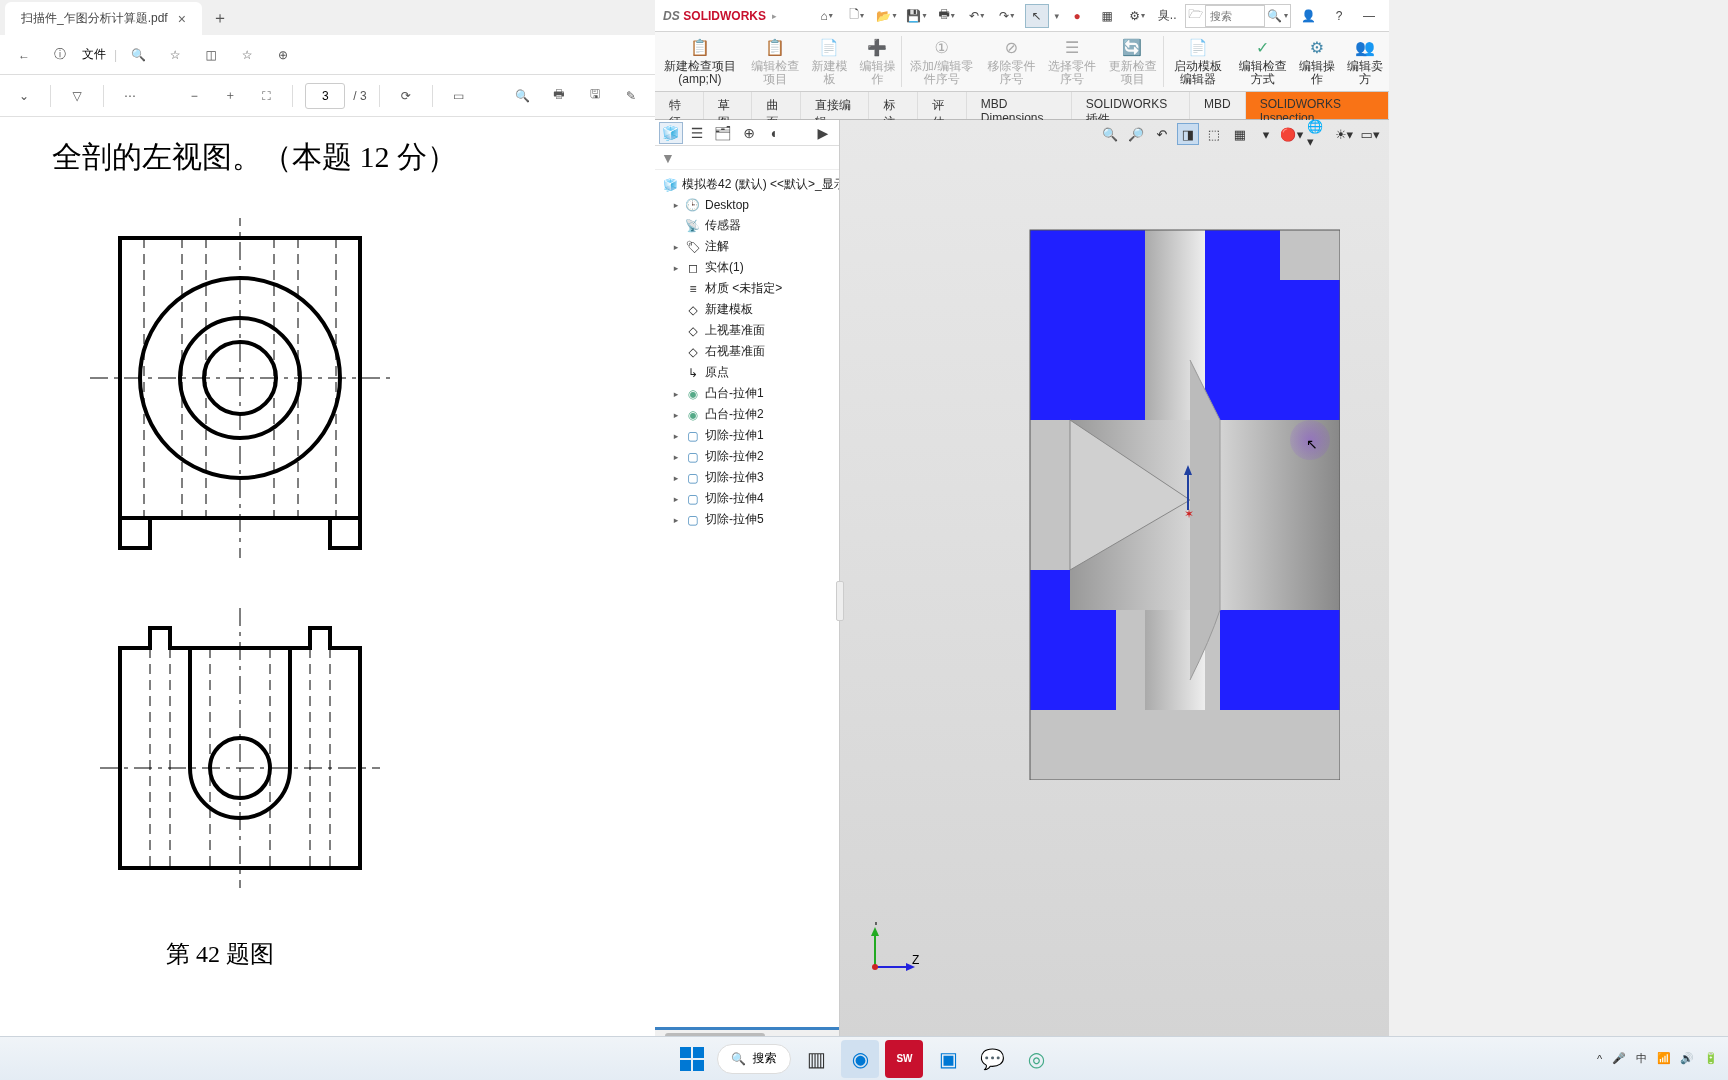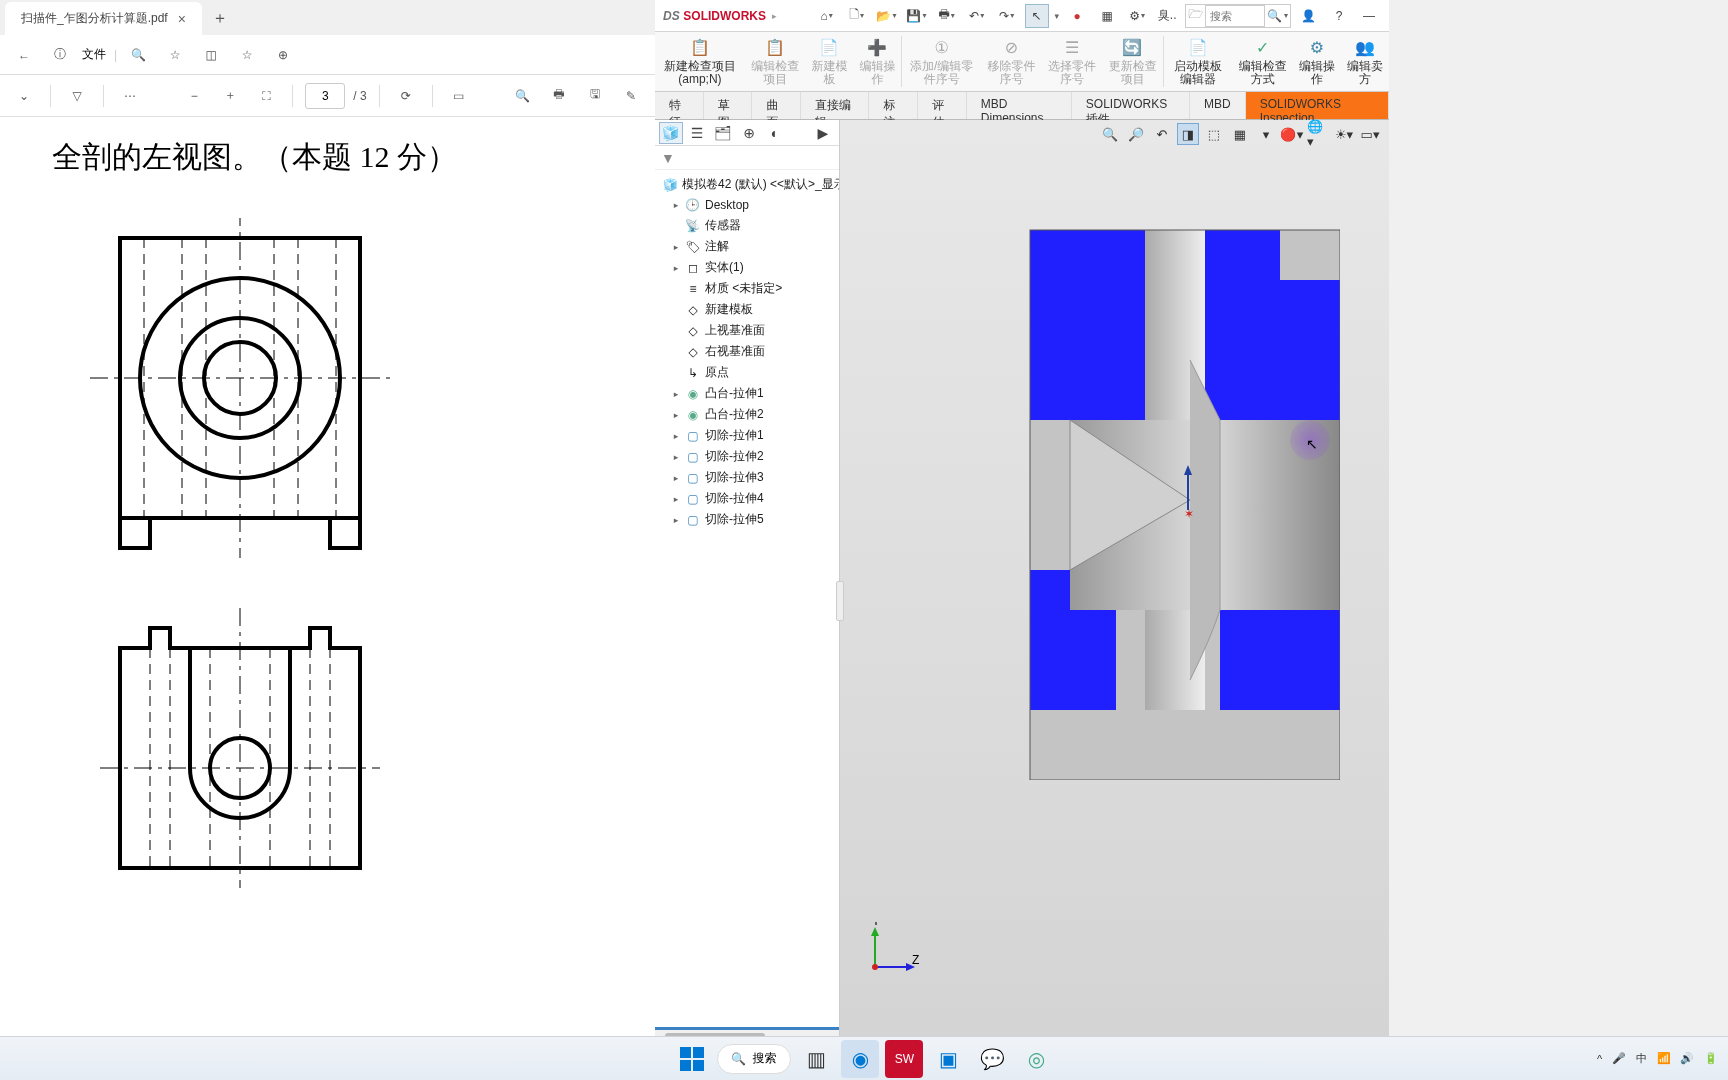--- a/index.html
+++ b/index.html
@@ -214,20 +214,21 @@
         <g stroke="#000" stroke-width="1" stroke-dasharray="10 6" fill="none">
           <line x1="60" y1="40" x2="60" y2="260"></line>
           <line x1="80" y1="40" x2="80" y2="260"></line>
           <line x1="120" y1="40" x2="120" y2="260"></line>
           <line x1="180" y1="40" x2="180" y2="260"></line>
           <line x1="220" y1="40" x2="220" y2="260"></line>
           <line x1="240" y1="40" x2="240" y2="260"></line>
         </g>
       </svg>
 
+      <div class="fig-caption">第 42 题图</div>
     </div>
     <div class="pdf-scroll"></div>
   </div>
 </div>
 
 <div class="right-pane">
 
   <div class="sw-titlebar">
     <span class="sw-logo">
       <span class="sw-logo-ds">DS</span>&nbsp;<span>SOLIDWORKS</span>
@@ -526,21 +527,21 @@
           <div></div>
           <div></div>
         </div>
     </div>
     <div class="task-search">
       <span>🔍</span>
       <span>搜索</span>
     </div>
     <div class="task-icon" style="color:#333">▥</div>
     <div class="task-icon active" style="color:#0078d4">◉</div>
-    <div class="task-icon active" style="background:#c8102e;color:#fff;font-size:12px;font-weight:normal">SW</div>
+    <div class="task-icon active" style="background:#c8102e;color:#fff;font-size:10px;font-weight:bold">SW</div>
     <div class="task-icon" style="color:#0078d4">▣</div>
     <div class="task-icon" style="color:#6bb">💬</div>
     <div class="task-icon" style="color:#4a8">◎</div>
   </div>
   <div class="tb-left">
     <span class="tray-item">^</span>
     <span class="tray-item">🎤</span>
     <span class="tray-item">中</span>
     <span class="tray-item">📶</span>
     <span class="tray-item">🔊</span>

